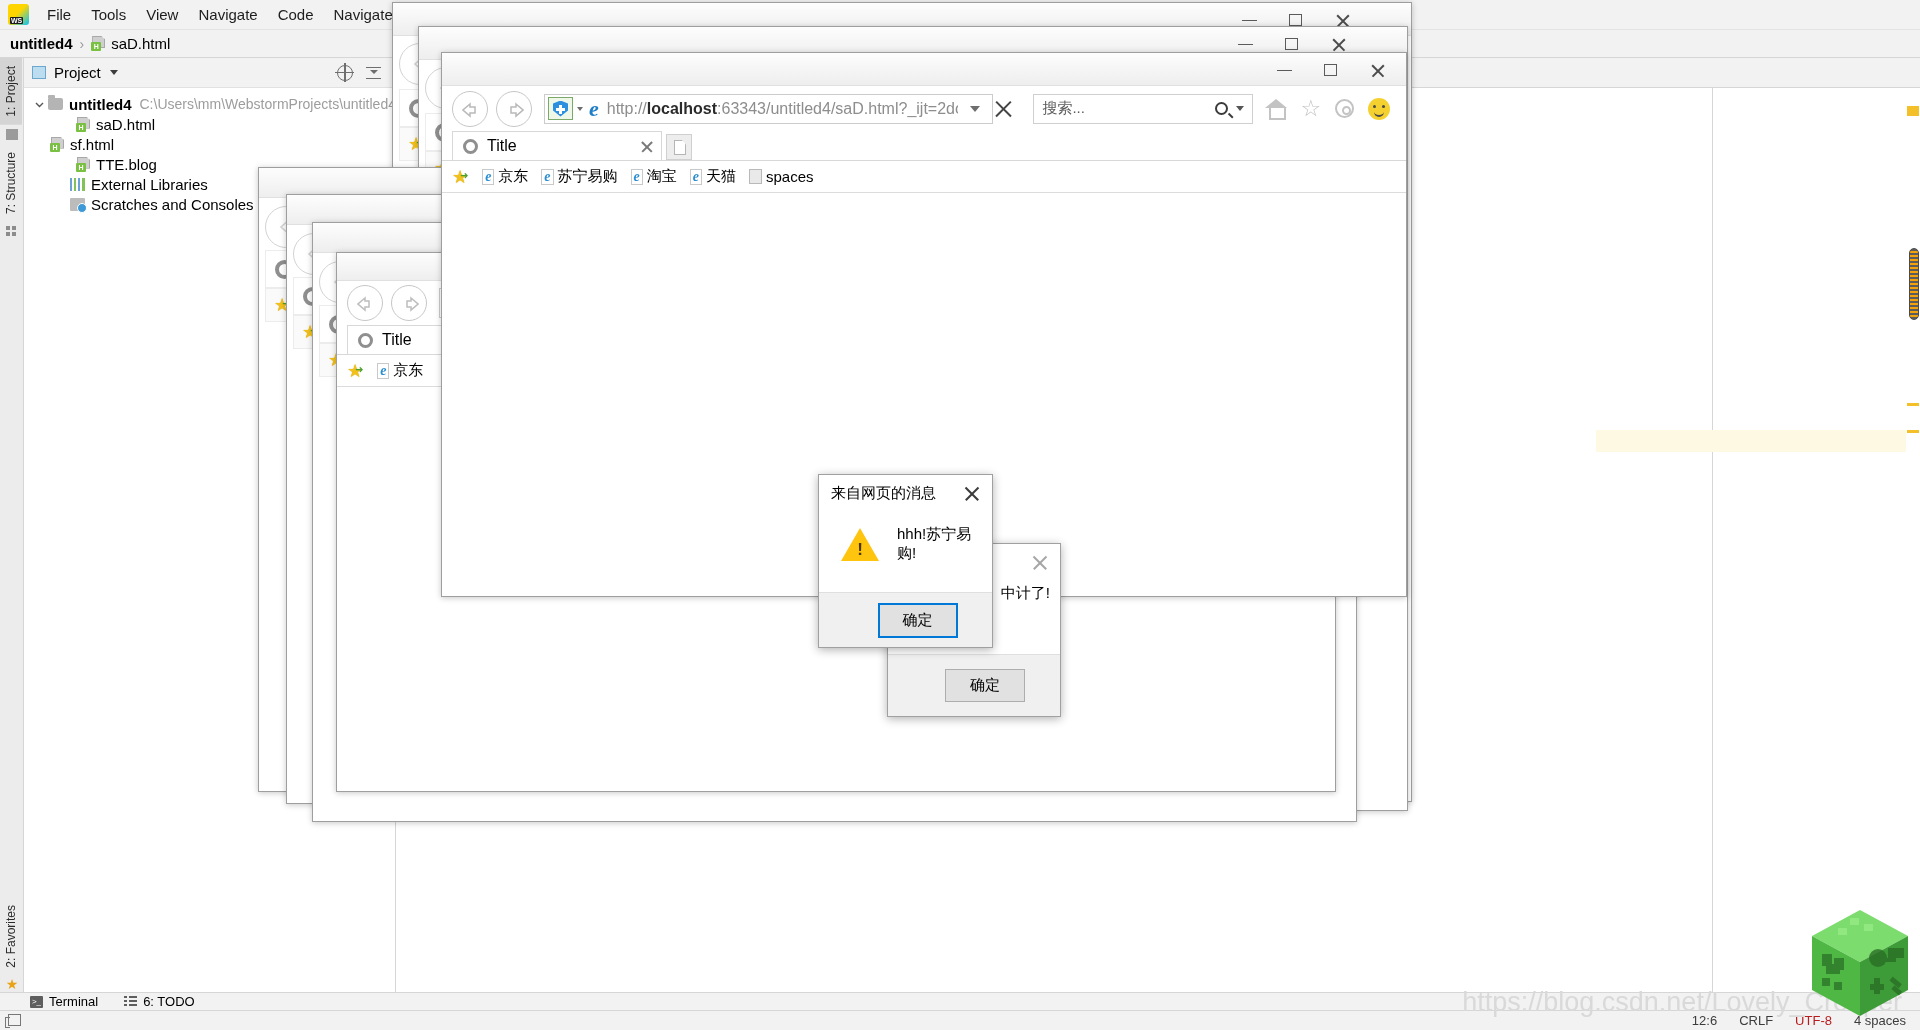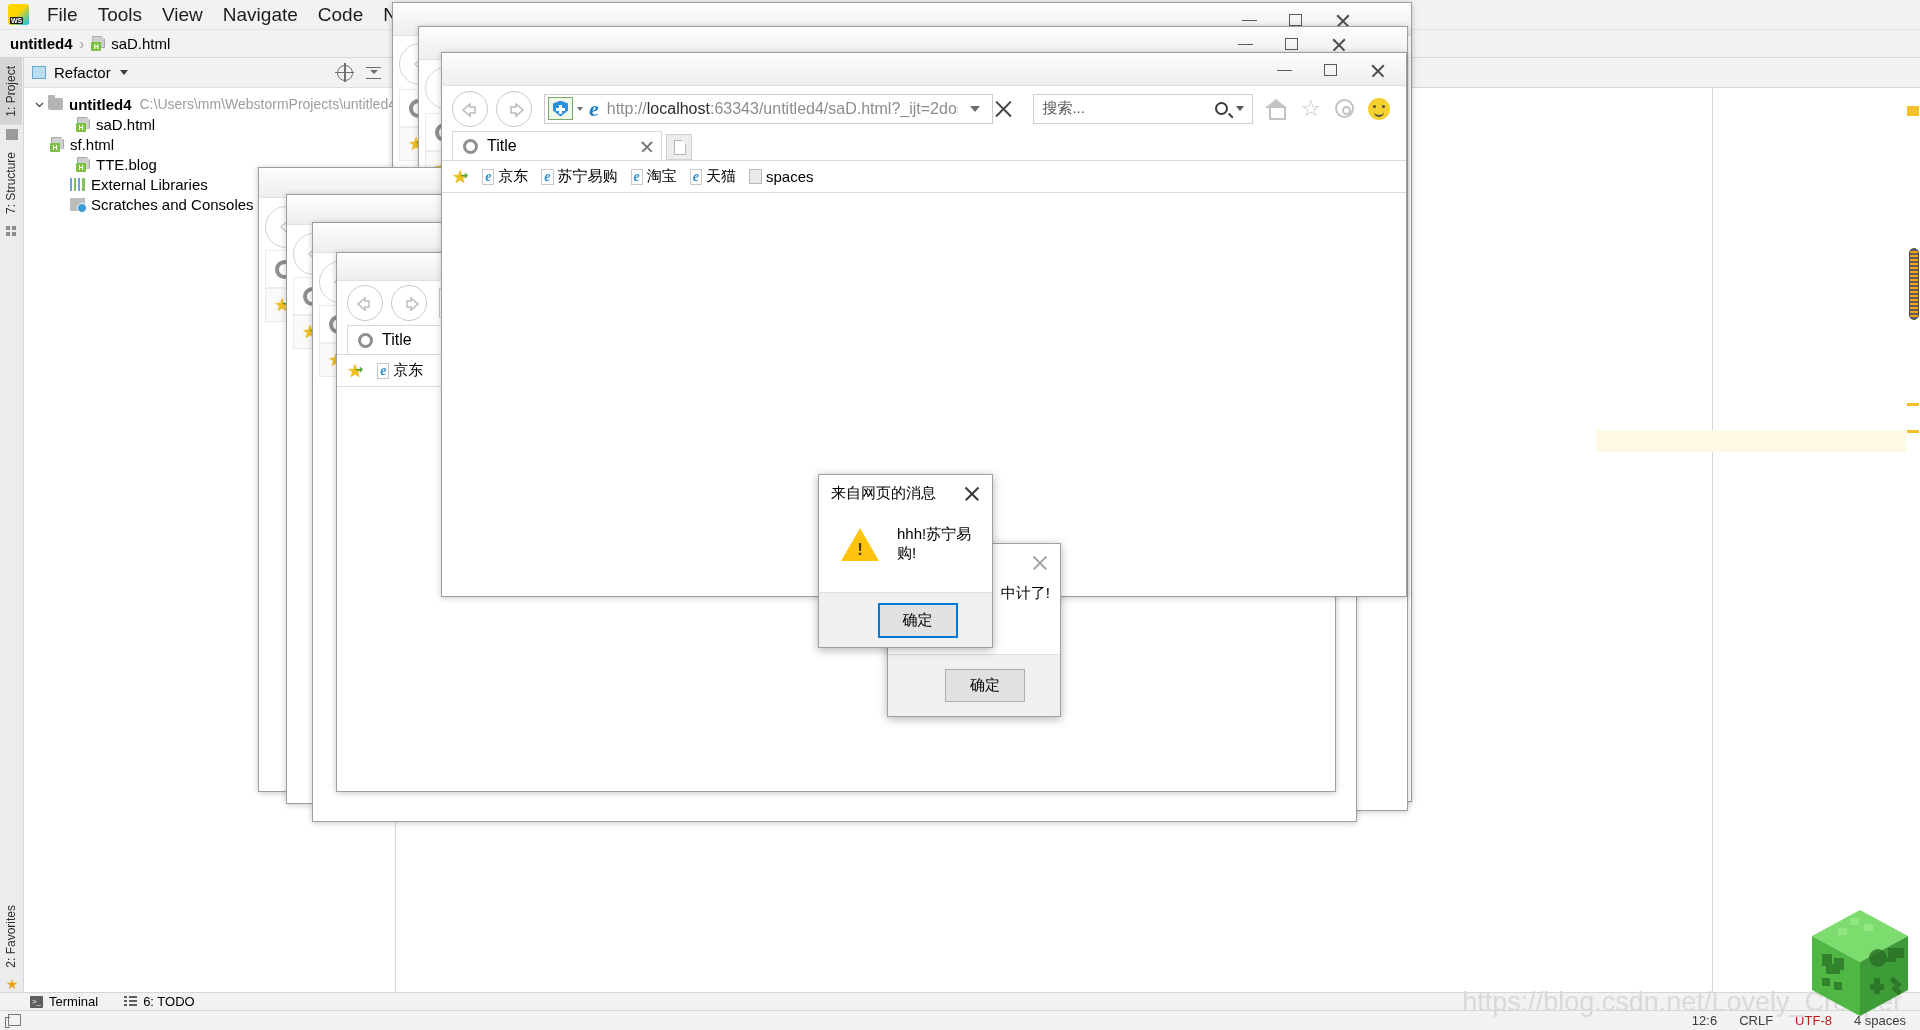--- a/index.html
+++ b/index.html
@@ -22,21 +22,21 @@
     width:21px; height:21px; margin:0 8px 0 8px; border-radius:3px;
     background:linear-gradient(135deg,#ffd500 0%,#ffd500 45%,#00c4ff 100%);
     position:relative; flex:none;
   }
   .ws-logo::after{
     content:"WS"; position:absolute; left:2px; bottom:1px;
     font-size:7px; font-weight:bold; color:#111;
     background:#1b1b1b; color:#fff; padding:0 1px; border-radius:1px;
   }
   .menu-item {
-    padding:4px 10px; font-size:19px; color:#1d1d1d; white-space:nowrap; cursor:default;
+    padding:4px 10px; font-size:15px; color:#1d1d1d; white-space:nowrap; cursor:default;
   }
 
   .ide-breadcrumb {
     position:absolute; left:0; top:30px; width:1920px; height:28px;
     background:#f2f2f2; display:flex; align-items:center; padding-left:10px;
     border-bottom:1px solid #d6d6d6;
   }
   .bc-project { font-weight:bold; font-size:15px; }
   .bc-sep { color:#9a9a9a; margin:0 7px; font-size:14px; }
   .bc-file { font-size:15px; }
@@ -183,21 +183,21 @@
            display:flex;align-items:center;justify-content:center;flex:none;}
   .shield-g{width:15px;height:16px;background:#2d8fe0;
     clip-path:polygon(50% 0,100% 18%,100% 62%,50% 100%,0 62%,0 18%);position:relative;}
   .shield-g::before{content:"";position:absolute;left:6px;top:4px;width:3px;height:9px;background:#fff;}
   .shield-g::after{content:"";position:absolute;left:3px;top:7px;width:9px;height:3px;background:#fff;}
   .shield-caret{width:0;height:0;border-left:3.5px solid transparent;border-right:3.5px solid transparent;
     border-top:4px solid #6d6d6d;margin:0 4px;flex:none;}
   .ie-e{font-family:"Liberation Serif",serif;font-style:italic;font-weight:bold;font-size:22px;
         color:#1e7ec8;margin:0 8px 0 2px;line-height:1;flex:none;}
   .url-txt{ font-size:16px;color:#8d8d8d; white-space:nowrap; overflow:hidden; flex:1; min-width:0;}
-  .url-txt b{color:#2b2b2b;font-weight:normal;}
+  .url-txt b{color:#2b2b2b;font-weight:bold;}
   .url-caret{width:0;height:0;border-left:5px solid transparent;border-right:5px solid transparent;
     border-top:6px solid #6f6f6f;margin:0 12px;flex:none;}
   .x-big{width:20px;height:20px;position:relative;margin-right:8px;flex:none;}
   .x-big::before,.x-big::after{content:"";position:absolute;left:0;top:9px;width:21px;height:2.2px;background:#444;}
   .x-big::before{transform:rotate(45deg);}.x-big::after{transform:rotate(-45deg);}
   .search-box{width:220px;height:30px;border:1px solid #cfcfcf;display:flex;align-items:center;
     padding:0 8px;margin-left:12px;flex:none;}
   .search-ph{font-size:15px;color:#5b5b5b;flex:1;}
   .search-mag{width:13px;height:13px;border:2px solid #3b3b3b;border-radius:50%;position:relative;transform:rotate(-45deg);}
   .search-mag::after{content:"";position:absolute;left:5px;top:13px;width:2px;height:6px;background:#3b3b3b;}
@@ -311,21 +311,21 @@
     </div>
     <div class="rail-bottom">
       <div class="rail-btn">2: Favorites</div>
       <span class="rail-star">★</span>
     </div>
   </div>
 
   <div class="proj-panel">
     <div class="proj-header">
       <div class="proj-sq"></div>
-      <div class="proj-title">Refactor</div>
+      <div class="proj-title">Project</div>
       <div class="caret-dn"></div>
       <div class="proj-actions">
         <div class="ico-target"></div>
         <div class="ico-collapse"></div>
       </div>
     </div>
 
     <div class="tree">
       <div class="tree-row">
         <span class="tw">

